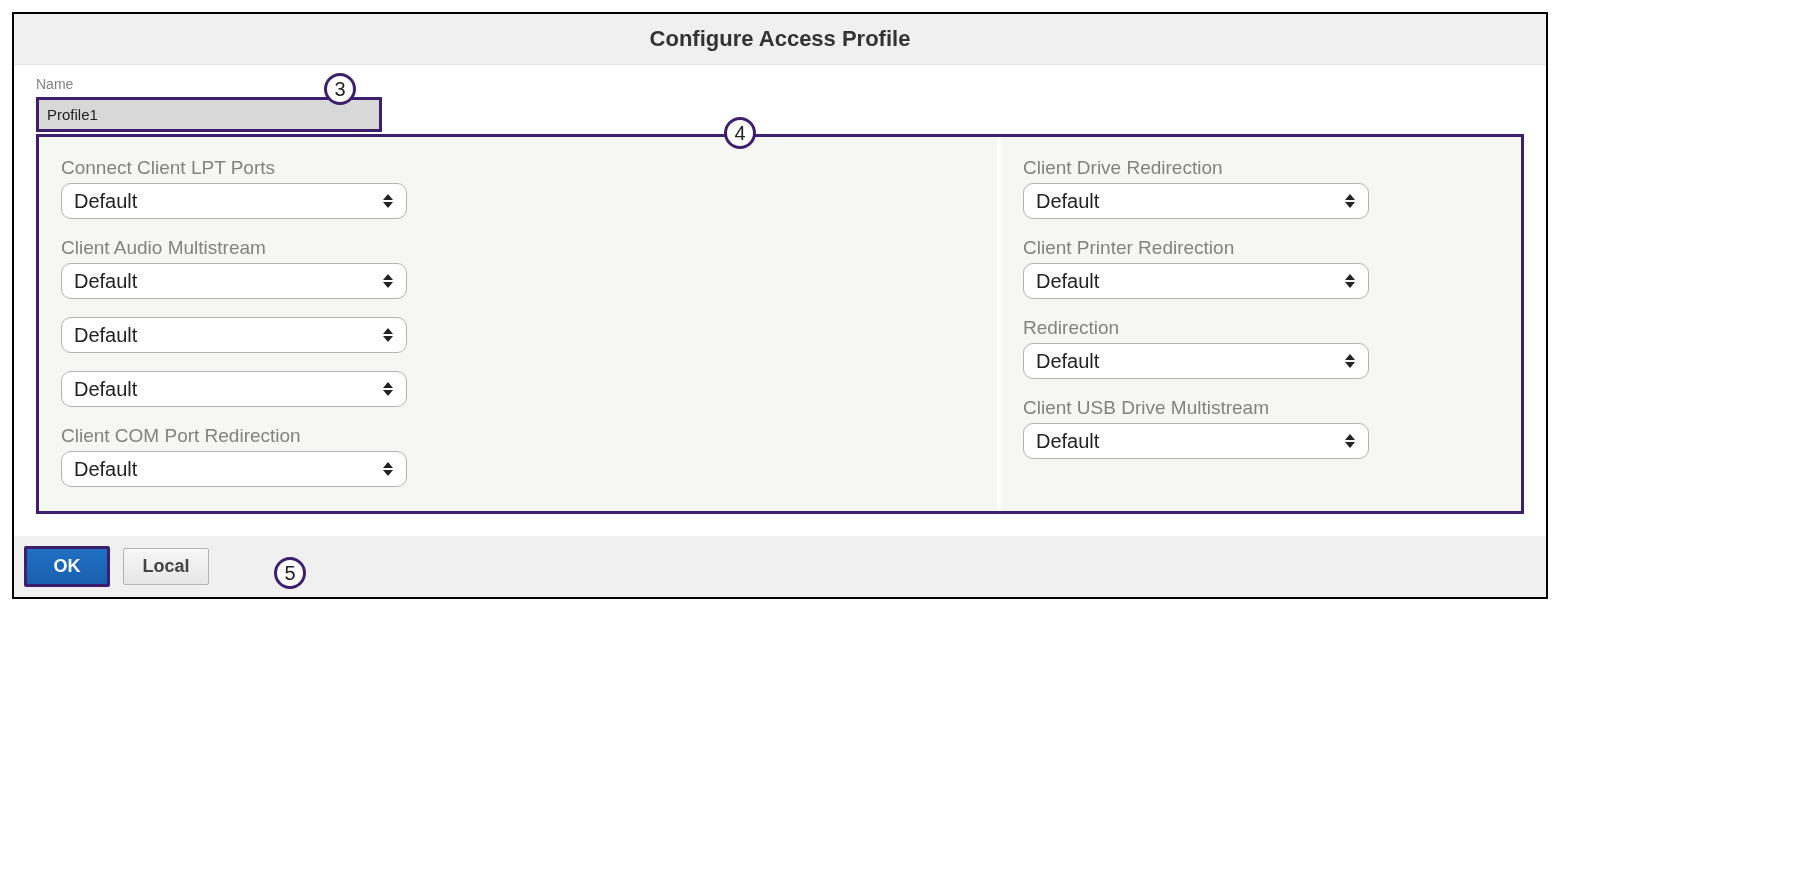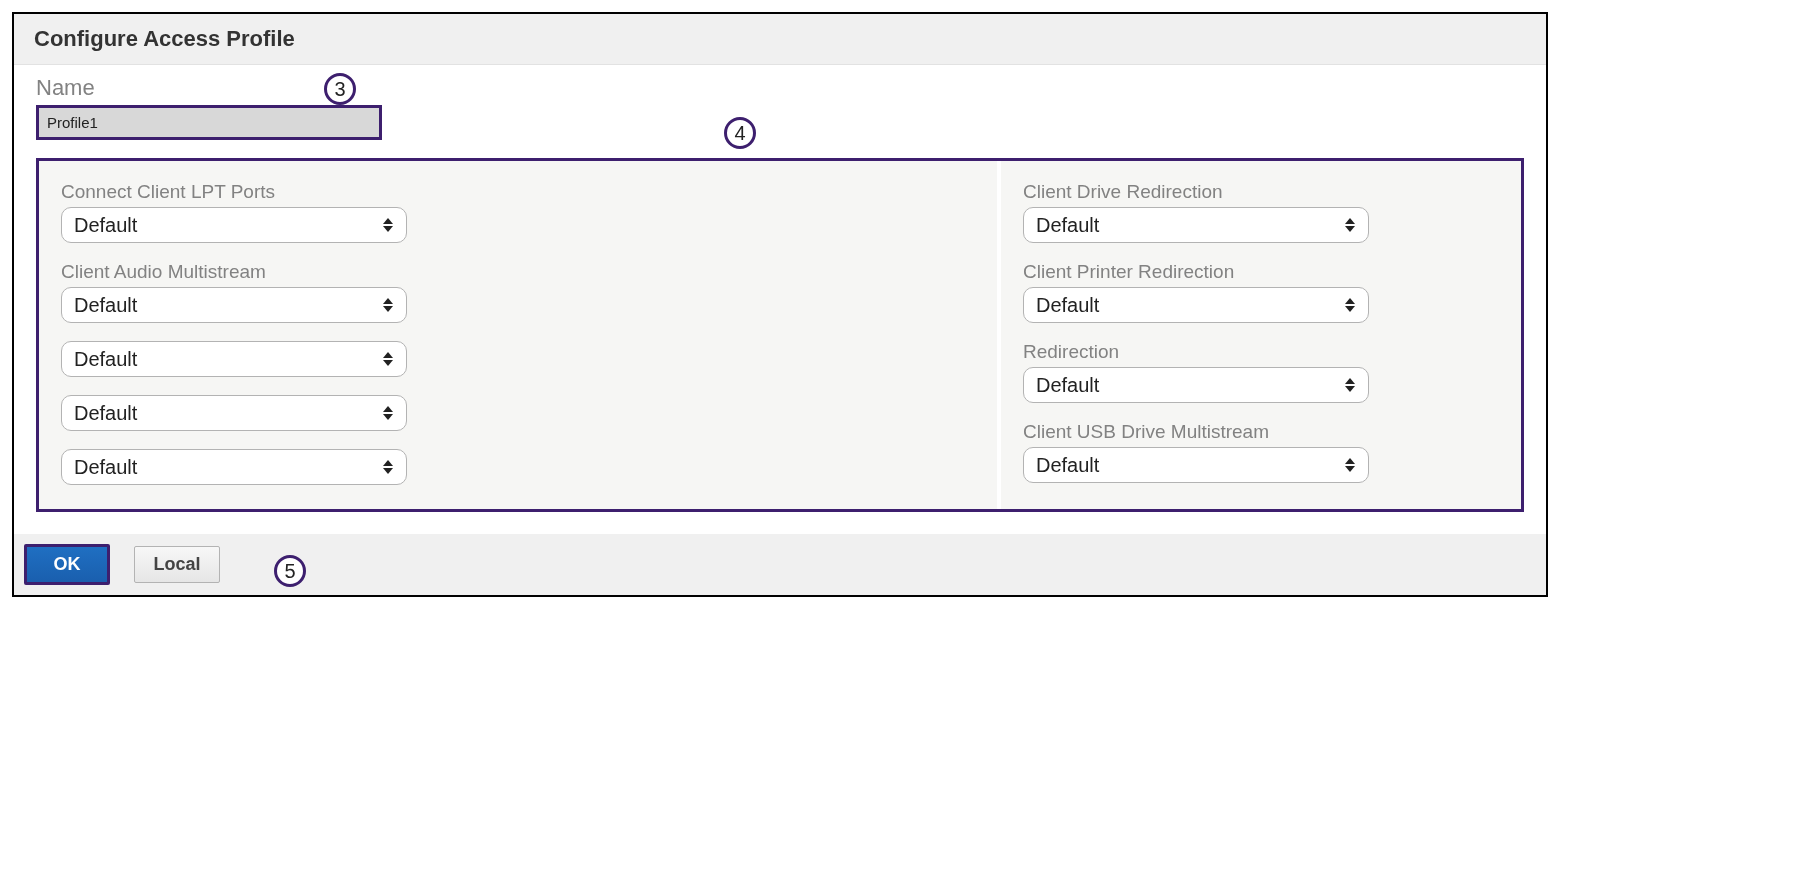--- a/index.html
+++ b/index.html
@@ -16,33 +16,34 @@
     }
     .dialog-header {
       background: #f0f0f0;
       padding: 12px 20px;
       border-bottom: 1px solid #e2e2e2;
     }
     .dialog-title {
       font-size: 22px;
       font-weight: 700;
       color: #333;
+      text-align: center;
     }
     .dialog-body {
       padding: 10px 22px 22px;
       position: relative;
     }
 
     .name-block { display: inline-block; }
     .name-label-row {
       position: relative;
       margin-bottom: 4px;
     }
     .name-label {
-      font-size: 22px;
+      font-size: 14px;
       color: #828282;
       display: inline-block;
     }
     .name-input {
       width: 346px;
       padding: 6px 8px;
       border: 3px solid #3d1f6e;
       background: #d8d8d8;
       font-size: 15px;
       color: #222;
@@ -63,21 +64,21 @@
       color: #222;
       z-index: 5;
     }
     .callout-3 { left: 288px; top: -2px; }
     .callout-4 { left: 710px; top: 52px; }
     .callout-5 { bottom: -48px; left: 260px; }
 
     .settings-panel {
       position: relative;
       border: 3px solid #3d1f6e;
-      margin-top: 18px;
+      margin-top: 2px;
       display: flex;
     }
     .col {
       background: #f6f6f4;
       padding: 20px 22px 24px;
     }
     .col-left { flex: 0 0 962px; border-right: 4px solid #fff; }
     .col-right { flex: 1; }
 
     .field { margin-bottom: 18px; }
@@ -120,21 +121,21 @@
       border-left: 5px solid transparent;
       border-right: 5px solid transparent;
     }
     .sel-arrows .up   { border-bottom: 6px solid #222; }
     .sel-arrows .down { border-top: 6px solid #222; }
 
     .dialog-footer {
       background: #f0f0f0;
       padding: 10px 10px;
       display: flex;
-      gap: 24px;
+      gap: 13px;
       align-items: center;
       position: relative;
     }
     .btn {
       min-width: 86px;
       padding: 7px 14px;
       font-size: 18px;
       font-family: inherit;
       border-radius: 2px;
       cursor: pointer;
@@ -221,20 +222,21 @@
               <option>Default</option>
             </select>
             <span class="sel-arrows">
                 <span class="tri up"></span>
                 <span class="tri down"></span>
               </span>
           </div>
         </div>
 
         <div class="field">
+          <label class="field-label">Client COM Port Redirection</label>
           <div class="select-wrap">
             <select class="select-ctrl">
               <option>Default</option>
             </select>
             <span class="sel-arrows">
                 <span class="tri up"></span>
                 <span class="tri down"></span>
               </span>
           </div>
         </div>

